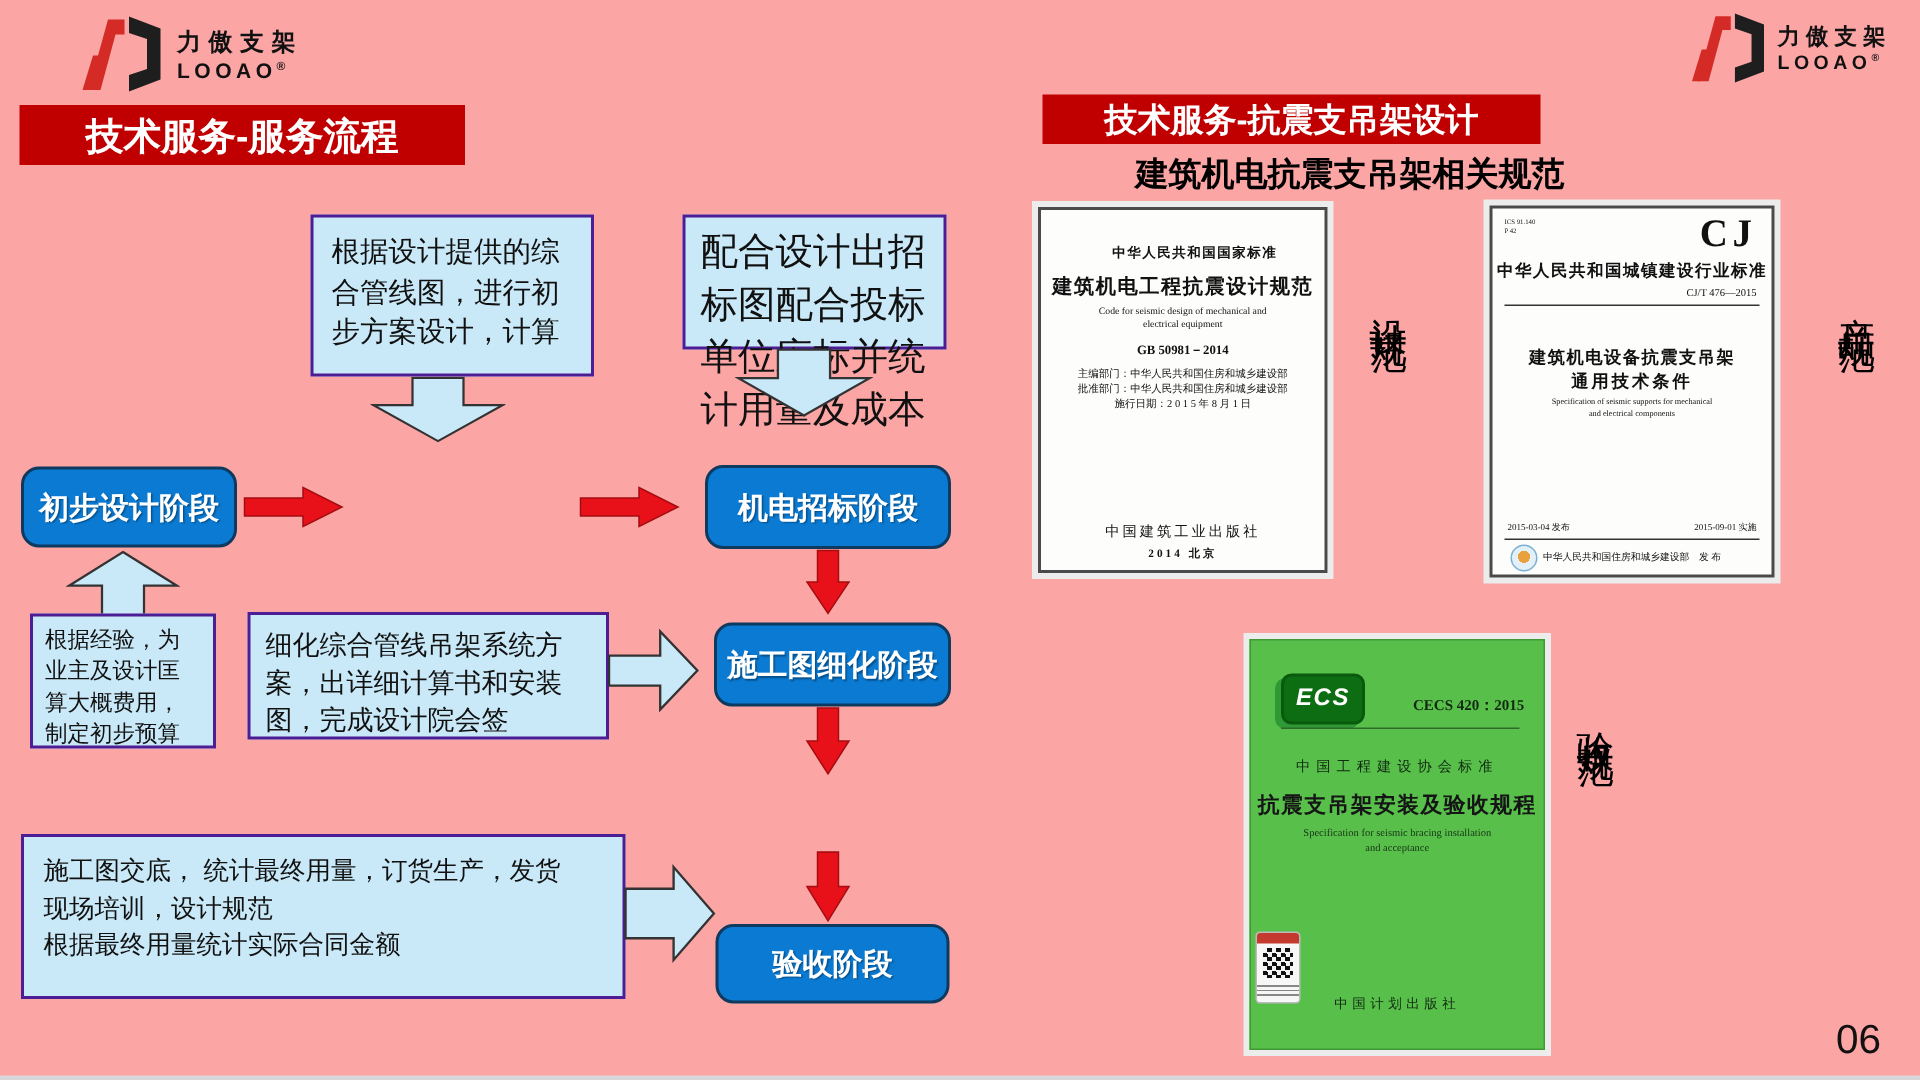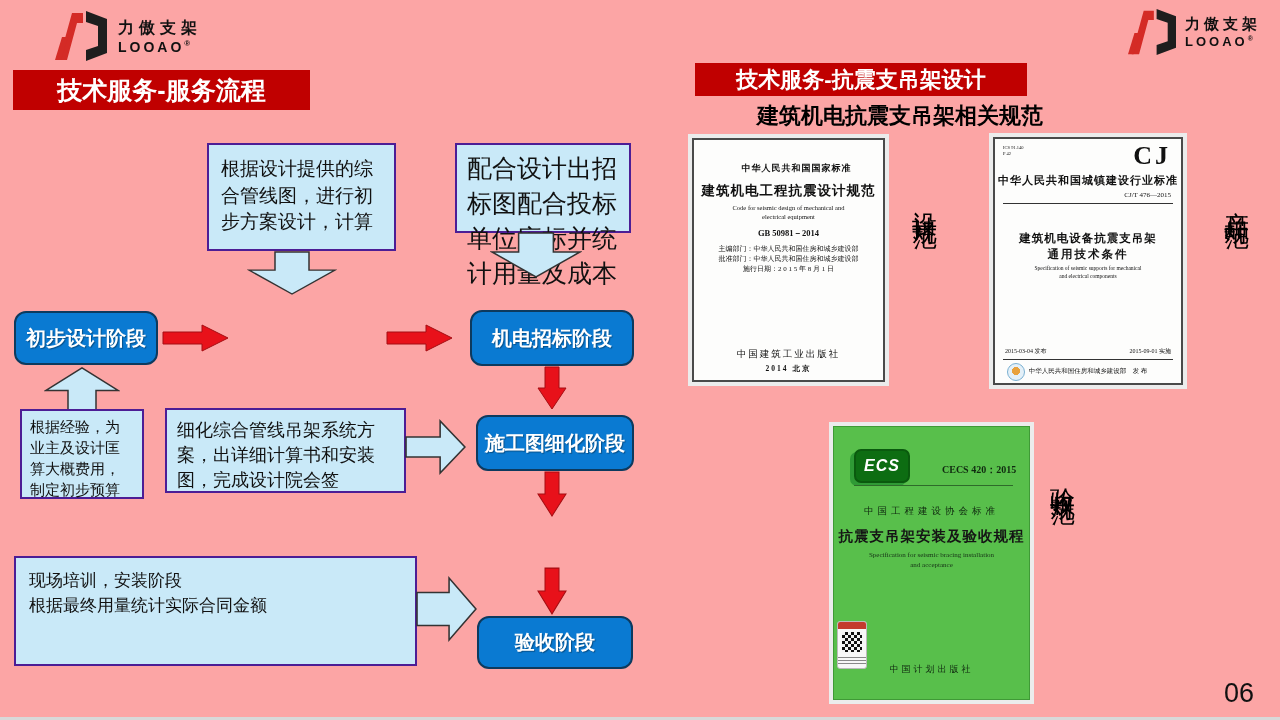--- a/index.html
+++ b/index.html
@@ -92,21 +92,22 @@
     </svg>
 
 
     <svg class="abs arrow" style="left:537px;top:567px;" width="30" height="48" viewBox="0 0 30 44" preserveAspectRatio="none">
       <polygon points="8,1 22,1 22,22 29,22 15,43 1,22 8,22" style="fill:var(--arrow-red);stroke:#a50d12;stroke-width:1"></polygon>
     </svg>
 
     <div class="abs stage" style="left:477px;top:616px;width:156px;height:53px;font-size:20px;">验收阶段</div>
 
     <div class="abs note" style="left:14px;top:556px;width:403px;height:110px;font-size:17px;padding:11px 13px;line-height:1.45;">
-      <div>现场培训，安装阶段</div>
+      <div>施工图交底， 统计最终用量，订货生产，发货</div>
+      <div>现场培训，设计规范</div>
       <div>根据最终用量统计实际合同金额</div>
     </div>
 
     <svg class="abs arrow" style="left:416px;top:576px;" width="62" height="66" viewBox="0 0 60 64" preserveAspectRatio="none">
       <polygon points="1,16 32,16 32,2 58,32 32,62 32,48 1,48" style="fill:var(--note-blue);stroke:#333;stroke-width:1.5"></polygon>
     </svg>
 
     <div class="abs pagenum" style="left:20px;top:714px;">05</div>
   </div>
 

